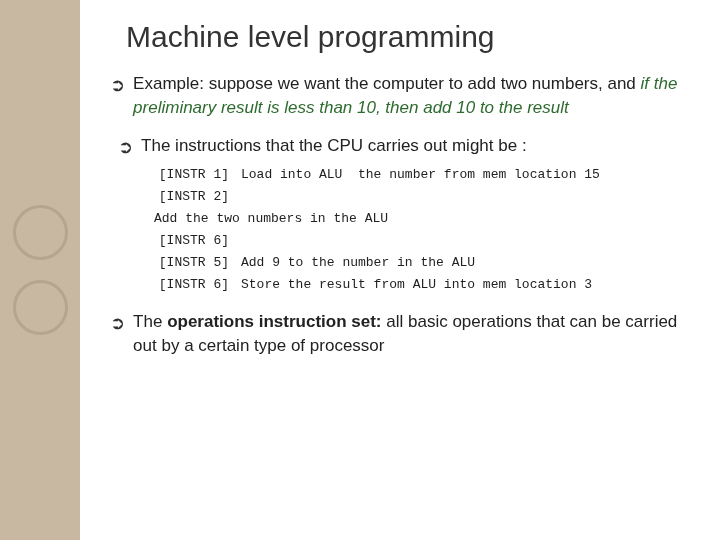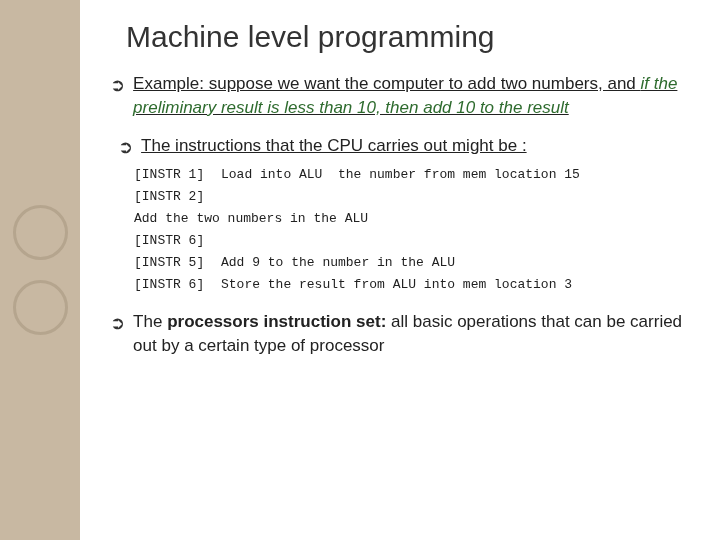--- a/index.html
+++ b/index.html
@@ -65,21 +65,20 @@
       font-size: 18px;
       color: #333;
       margin-top: 2px;
       flex-shrink: 0;
     }
 
     .bullet-text {
       font-size: 17px;
       color: #222;
       line-height: 1.4;
-      text-decoration: underline;
     }
 
     .bullet-text em {
       font-style: italic;
       color: #2e6b2e;
     }
 
     .instructions-section {
       margin-left: 8px;
     }
@@ -89,21 +88,22 @@
       align-items: flex-start;
       gap: 8px;
       margin-bottom: 6px;
     }
 
     .instr-table {
       font-family: 'Courier New', Courier, monospace;
       font-size: 13px;
       color: #222;
       line-height: 1.7;
-      margin-left: 16px;
+      margin-left: 36px;
+      text-align: right;
     }
 
     .instr-row {
       display: flex;
       gap: 12px;
     }
 
     .instr-label {
       color: #222;
       min-width: 75px;
@@ -176,17 +176,17 @@
       <div class="instr-row">
         <span class="instr-label">[INSTR 6]</span>
         <span class="instr-code">Store the result from ALU into mem location 3</span>
       </div>
     </div>
   </div>
 
   <div class="processors-section">
     <span class="bullet-symbol">➲</span>
     <span class="processors-text">
-      The <strong>processors instruction set:</strong> all basic operations that can be carried out by a certain type of processor
+      The <strong>operations instruction set:</strong> all basic operations that can be carried out by a certain type of processor
     </span>
   </div>
 
 </div>
 
 </body></html>

